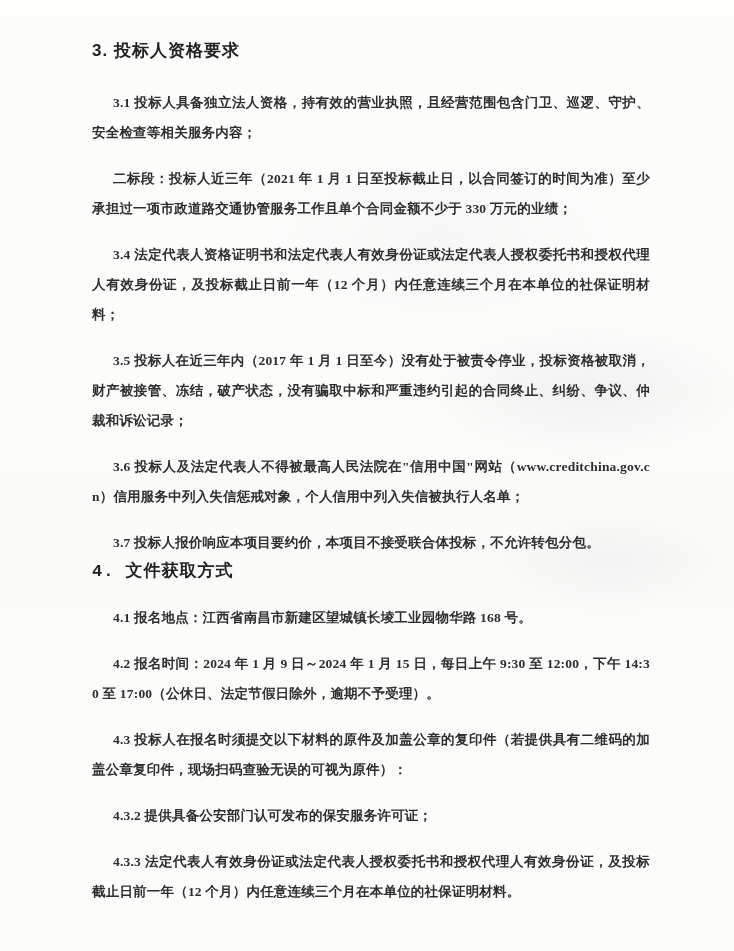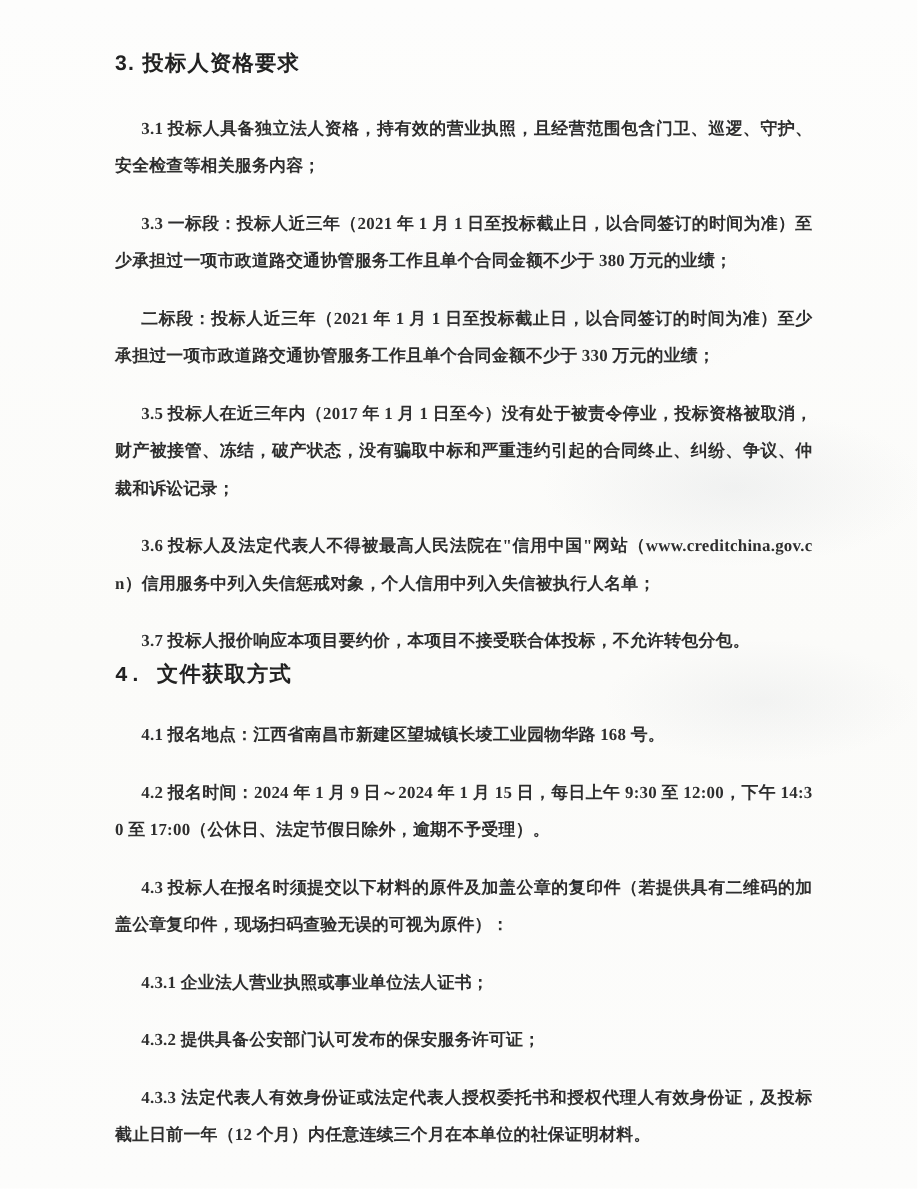--- a/index.html
+++ b/index.html
@@ -56,31 +56,30 @@
 </style>
 </head>
 <body>
 
 <div class="page">
   <div class="content">
 
     <section>
       <h2 class="heading-3">3. 投标人资格要求</h2>
       <p>3.1 投标人具备独立法人资格，持有效的营业执照，且经营范围包含门卫、巡逻、守护、安全检查等相关服务内容；</p>
-      <p>3.3 一标段：投标人近三年（2021 年 1 月 1 日至投标截止日，以合同签订的时间为准）至少承担过一项市政道路交通协管服务工作且单个合同金额不少于 380 万元的业绩；</p>
       <p>二标段：投标人近三年（2021 年 1 月 1 日至投标截止日，以合同签订的时间为准）至少承担过一项市政道路交通协管服务工作且单个合同金额不少于 330 万元的业绩；</p>
+      <p>3.4 法定代表人资格证明书和法定代表人有效身份证或法定代表人授权委托书和授权代理人有效身份证，及投标截止日前一年（12 个月）内任意连续三个月在本单位的社保证明材料；</p>
       <p>3.5 投标人在近三年内（2017 年 1 月 1 日至今）没有处于被责令停业，投标资格被取消，财产被接管、冻结，破产状态，没有骗取中标和严重违约引起的合同终止、纠纷、争议、仲裁和诉讼记录；</p>
       <p>3.6 投标人及法定代表人不得被最高人民法院在"信用中国"网站（www.creditchina.gov.cn）信用服务中列入失信惩戒对象，个人信用中列入失信被执行人名单；</p>
       <p>3.7 投标人报价响应本项目要约价，本项目不接受联合体投标，不允许转包分包。</p>
     </section>
 
     <section>
       <h2 class="heading-4">4. 文件获取方式</h2>
       <p>4.1 报名地点：江西省南昌市新建区望城镇长堎工业园物华路 168 号。</p>
       <p>4.2 报名时间：2024 年 1 月 9 日～2024 年 1 月 15 日，每日上午 9:30 至 12:00，下午 14:30 至 17:00（公休日、法定节假日除外，逾期不予受理）。</p>
       <p>4.3 投标人在报名时须提交以下材料的原件及加盖公章的复印件（若提供具有二维码的加盖公章复印件，现场扫码查验无误的可视为原件）：</p>
-      <p>4.3.1 企业法人营业执照或事业单位法人证书；</p>
       <p>4.3.2 提供具备公安部门认可发布的保安服务许可证；</p>
       <p>4.3.3 法定代表人有效身份证或法定代表人授权委托书和授权代理人有效身份证，及投标截止日前一年（12 个月）内任意连续三个月在本单位的社保证明材料。</p>
     </section>
 
   </div>
 </div>
 
 </body></html>

